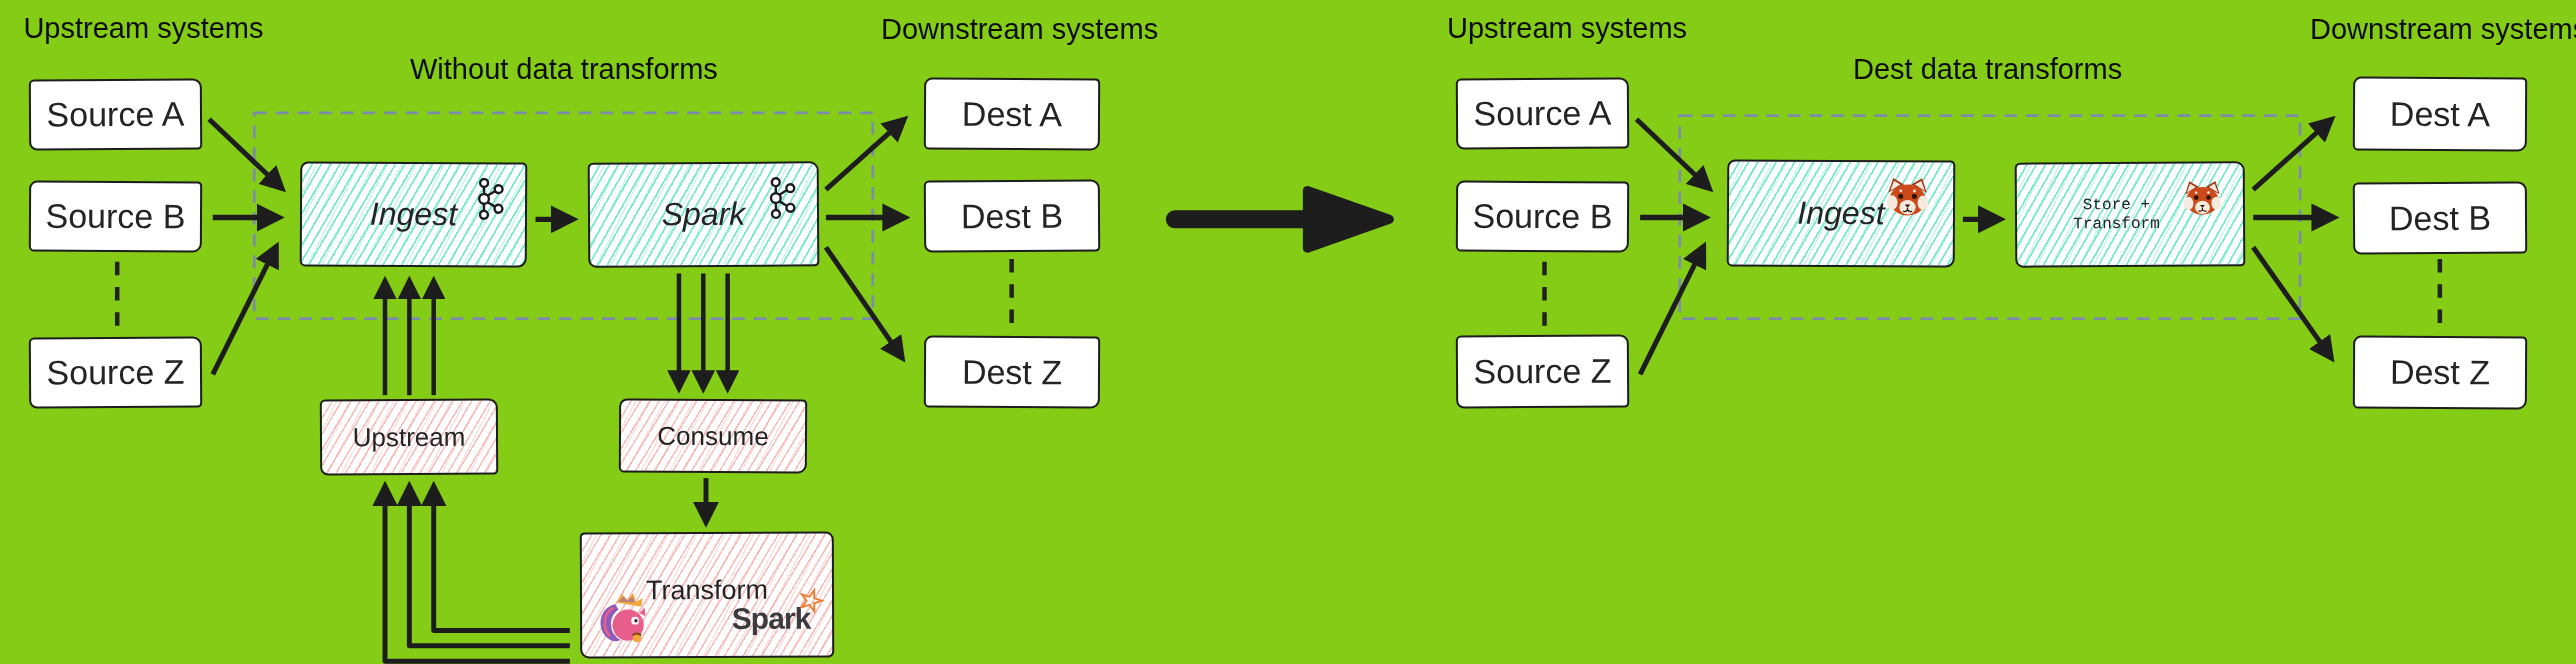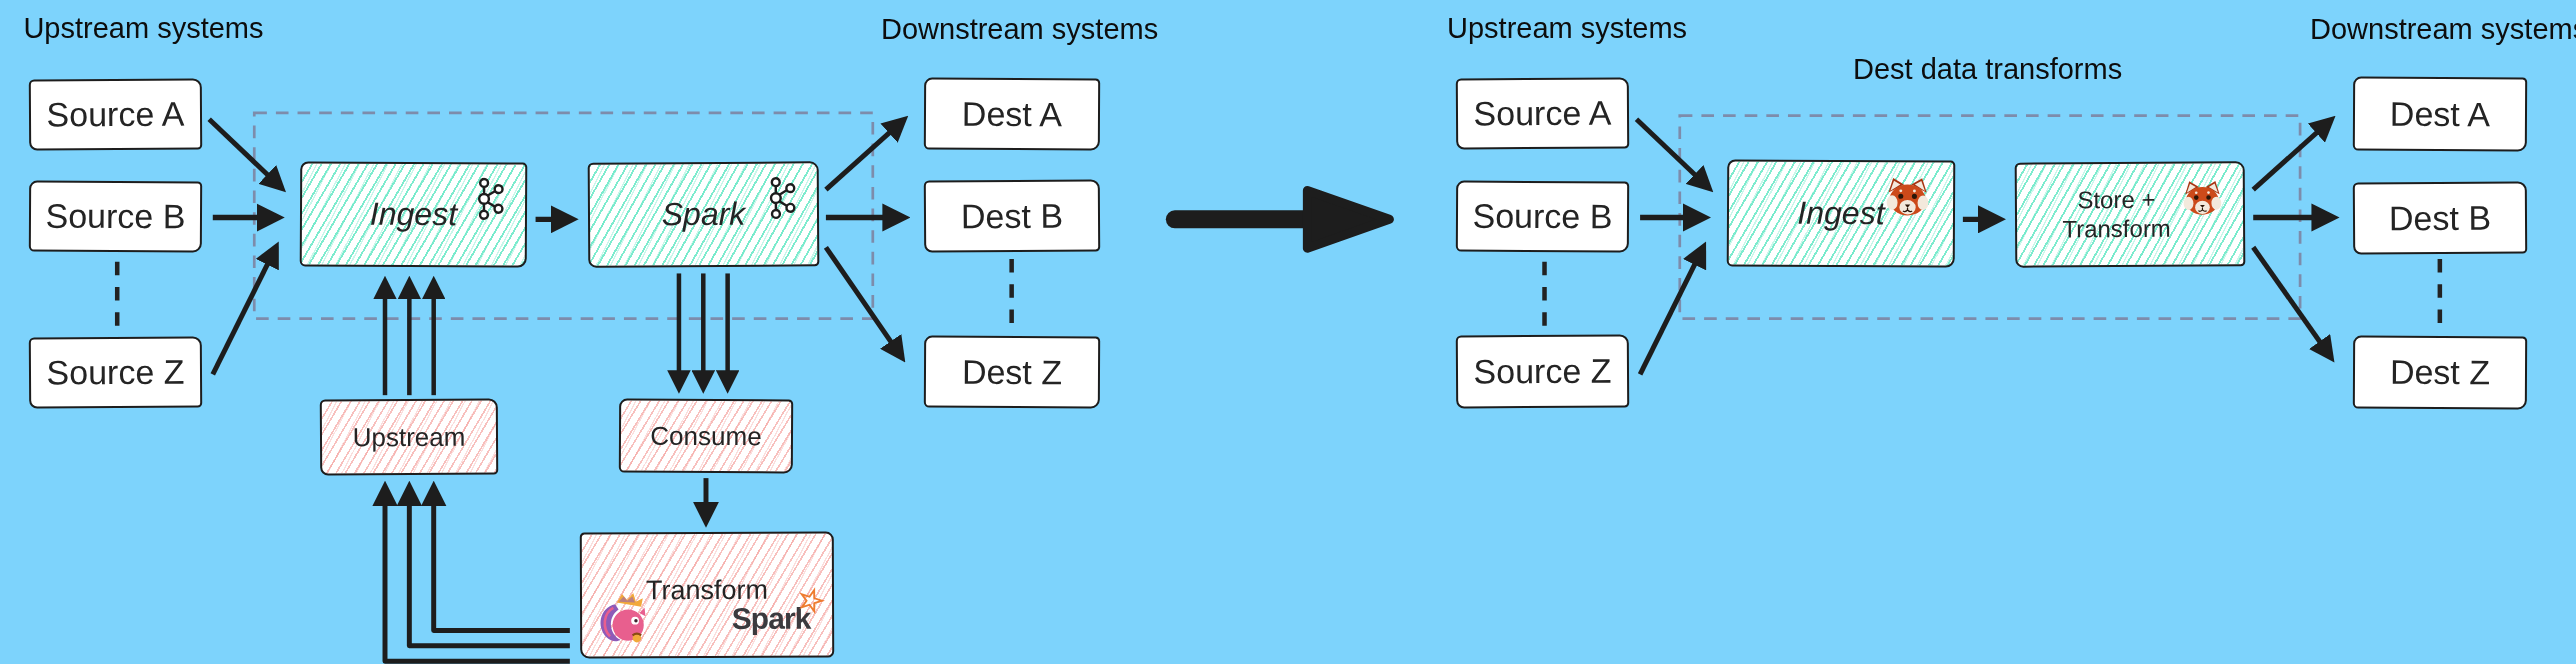--- a/index.html
+++ b/index.html
@@ -1,37 +1,37 @@
 <!DOCTYPE html>
 <html style="font-size:14.4px"><head>
 <meta charset="utf-8">
 <style>
   html,body{margin:0;padding:0;background:#fff;}
-  .canvas{position:relative;width:2576px;height:665px;background:#7dd3fc;
+  .canvas{position:relative;width:2576px;height:665px;background:#84cc16;
           font-family:"Liberation Sans",sans-serif;color:#111;overflow:hidden;}
   .overlay{position:absolute;left:0;top:0;width:2576px;height:665px;}
   .sec-label{position:absolute;font-size:29px;line-height:1.1;color:#0d0d0d;white-space:nowrap;}
   .title{position:absolute;font-size:29px;line-height:1.1;color:#0d0d0d;white-space:nowrap;}
   .box{position:absolute;box-sizing:border-box;border:2.7px solid #1d1d1d;background:#fff;
        display:flex;align-items:center;justify-content:center;}
   .box .lbl{font-size:34px;color:#242424;white-space:nowrap;}
   .big .lbl{font-size:32px;font-style:italic;}
   .mid .lbl{font-size:26px;}
   .teal{background-image:
       repeating-linear-gradient(120deg, rgba(104,232,198,0.85) 0 1.8px, transparent 1.8px 8px),
       repeating-linear-gradient(117deg, rgba(104,232,198,0.35) 0 1.4px, transparent 1.4px 12.6px);}
   .pink{background-image:
       repeating-linear-gradient(121deg, rgba(243,150,146,0.60) 0 1.6px, transparent 1.6px 8px),
       repeating-linear-gradient(118deg, rgba(243,150,146,0.30) 0 1.3px, transparent 1.3px 12.6px);}
   .r1{border-radius:5.4px 9px 4.5px 8px; transform:rotate(-0.35deg);}
   .r2{border-radius:8px 4.5px 9px 5.4px; transform:rotate(0.30deg);}
   .r3{border-radius:4.5px 8px 6.3px 9px; transform:rotate(-0.2deg);}
   .corner-icon{position:absolute;top:12.6px;right:20px;}
   .stack2{display:flex;flex-direction:column;align-items:center;line-height:1.18;}
-  .stack2 .lbl{font-size:24px;}
+  .stack2 .lbl{font-size:16px;font-family:Liberation Mono, monospace;}
   .transform-lbl{position:absolute;left:0;right:0;top:41px;text-align:center;font-size:27px;color:#242424;}
   .flink-wrap{position:absolute;left:14.4px;bottom:9px;}
   .spark{position:absolute;right:21.6px;bottom:20px;}
   .spark .word{font-size:30px;font-weight:700;letter-spacing:-0.9px;color:#3b3a3e;}
   .spark .star{position:absolute;right:-14.4px;top:-20px;font-size:31px;font-weight:700;
                color:#ee7b2f;transform:rotate(18deg);}
 </style>
 </head>
 <body>
 
@@ -83,20 +83,21 @@
     <line x1="1819" y1="241" x2="1890" y2="241" stroke="#1d1d1d" stroke-width="6" marker-end="url(#ah)"></line>
     <line x1="1819" y1="415" x2="1889" y2="274" stroke="#1d1d1d" stroke-width="5.5" marker-end="url(#ah)"></line>
     <line x1="2177" y1="243" x2="2217" y2="243" stroke="#1d1d1d" stroke-width="6" marker-end="url(#ah)"></line>
     <line x1="2499" y1="210" x2="2585" y2="133" stroke="#1d1d1d" stroke-width="5.5" marker-end="url(#ah)"></line>
     <line x1="2499" y1="241" x2="2587" y2="241" stroke="#1d1d1d" stroke-width="6" marker-end="url(#ah)"></line>
     <line x1="2499" y1="274" x2="2585" y2="396" stroke="#1d1d1d" stroke-width="5.5" marker-end="url(#ah)"></line>
   </svg>
 
   <div class="sec-label" style="left:23.4px;top:12.6px">Upstream systems</div>
   <div class="sec-label" style="left:881px;top:14.4px">Downstream systems</div>
+  <div class="title" style="left:410px;top:54px">Without data transforms</div>
 
   <div class="box r1" style="left:29px;top:79px;width:173px;height:71px">
     <span class="lbl">Source A</span>
   </div>
   <div class="box r2" style="left:29px;top:181px;width:173px;height:71px">
     <span class="lbl">Source B</span>
   </div>
   <div class="box r1" style="left:29px;top:337px;width:173px;height:71px">
     <span class="lbl">Source Z</span>
   </div>
@@ -145,21 +146,21 @@
   <div class="box r1" style="left:924px;top:180px;width:176px;height:72px">
     <span class="lbl">Dest B</span>
   </div>
   <div class="box r2" style="left:924px;top:336px;width:176px;height:72px">
     <span class="lbl">Dest Z</span>
   </div>
 
   <div class="box pink mid r1" style="left:320px;top:399px;width:178px;height:76px">
     <span class="lbl">Upstream</span>
   </div>
-  <div class="box pink mid r2" style="left:619px;top:399px;width:174px;height:74px">
+  <div class="box pink mid r2" style="left:619px;top:399px;width:188px;height:74px">
     <span class="lbl">Consume</span>
   </div>
 
   <div class="box pink r3" style="left:580px;top:532px;width:254px;height:126px">
     <span class="transform-lbl">Transform</span>
     <span class="flink-wrap">
       <svg width="52" height="54" viewBox="0 0 60 62">
         <path d="M22,16 C4,20 0,42 12,54 C17,59 24,60 28,57 C16,51 12,32 26,22 z" fill="#8e5bb8"></path>
         <path d="M20,20 C8,26 7,44 16,53" stroke="#e85f8e" stroke-width="3" fill="none"></path>
         <path d="M24,14 L30,4 L36,11 L43,3 L46,13 L54,9 L52,19 z" fill="#f2a93b"></path>

